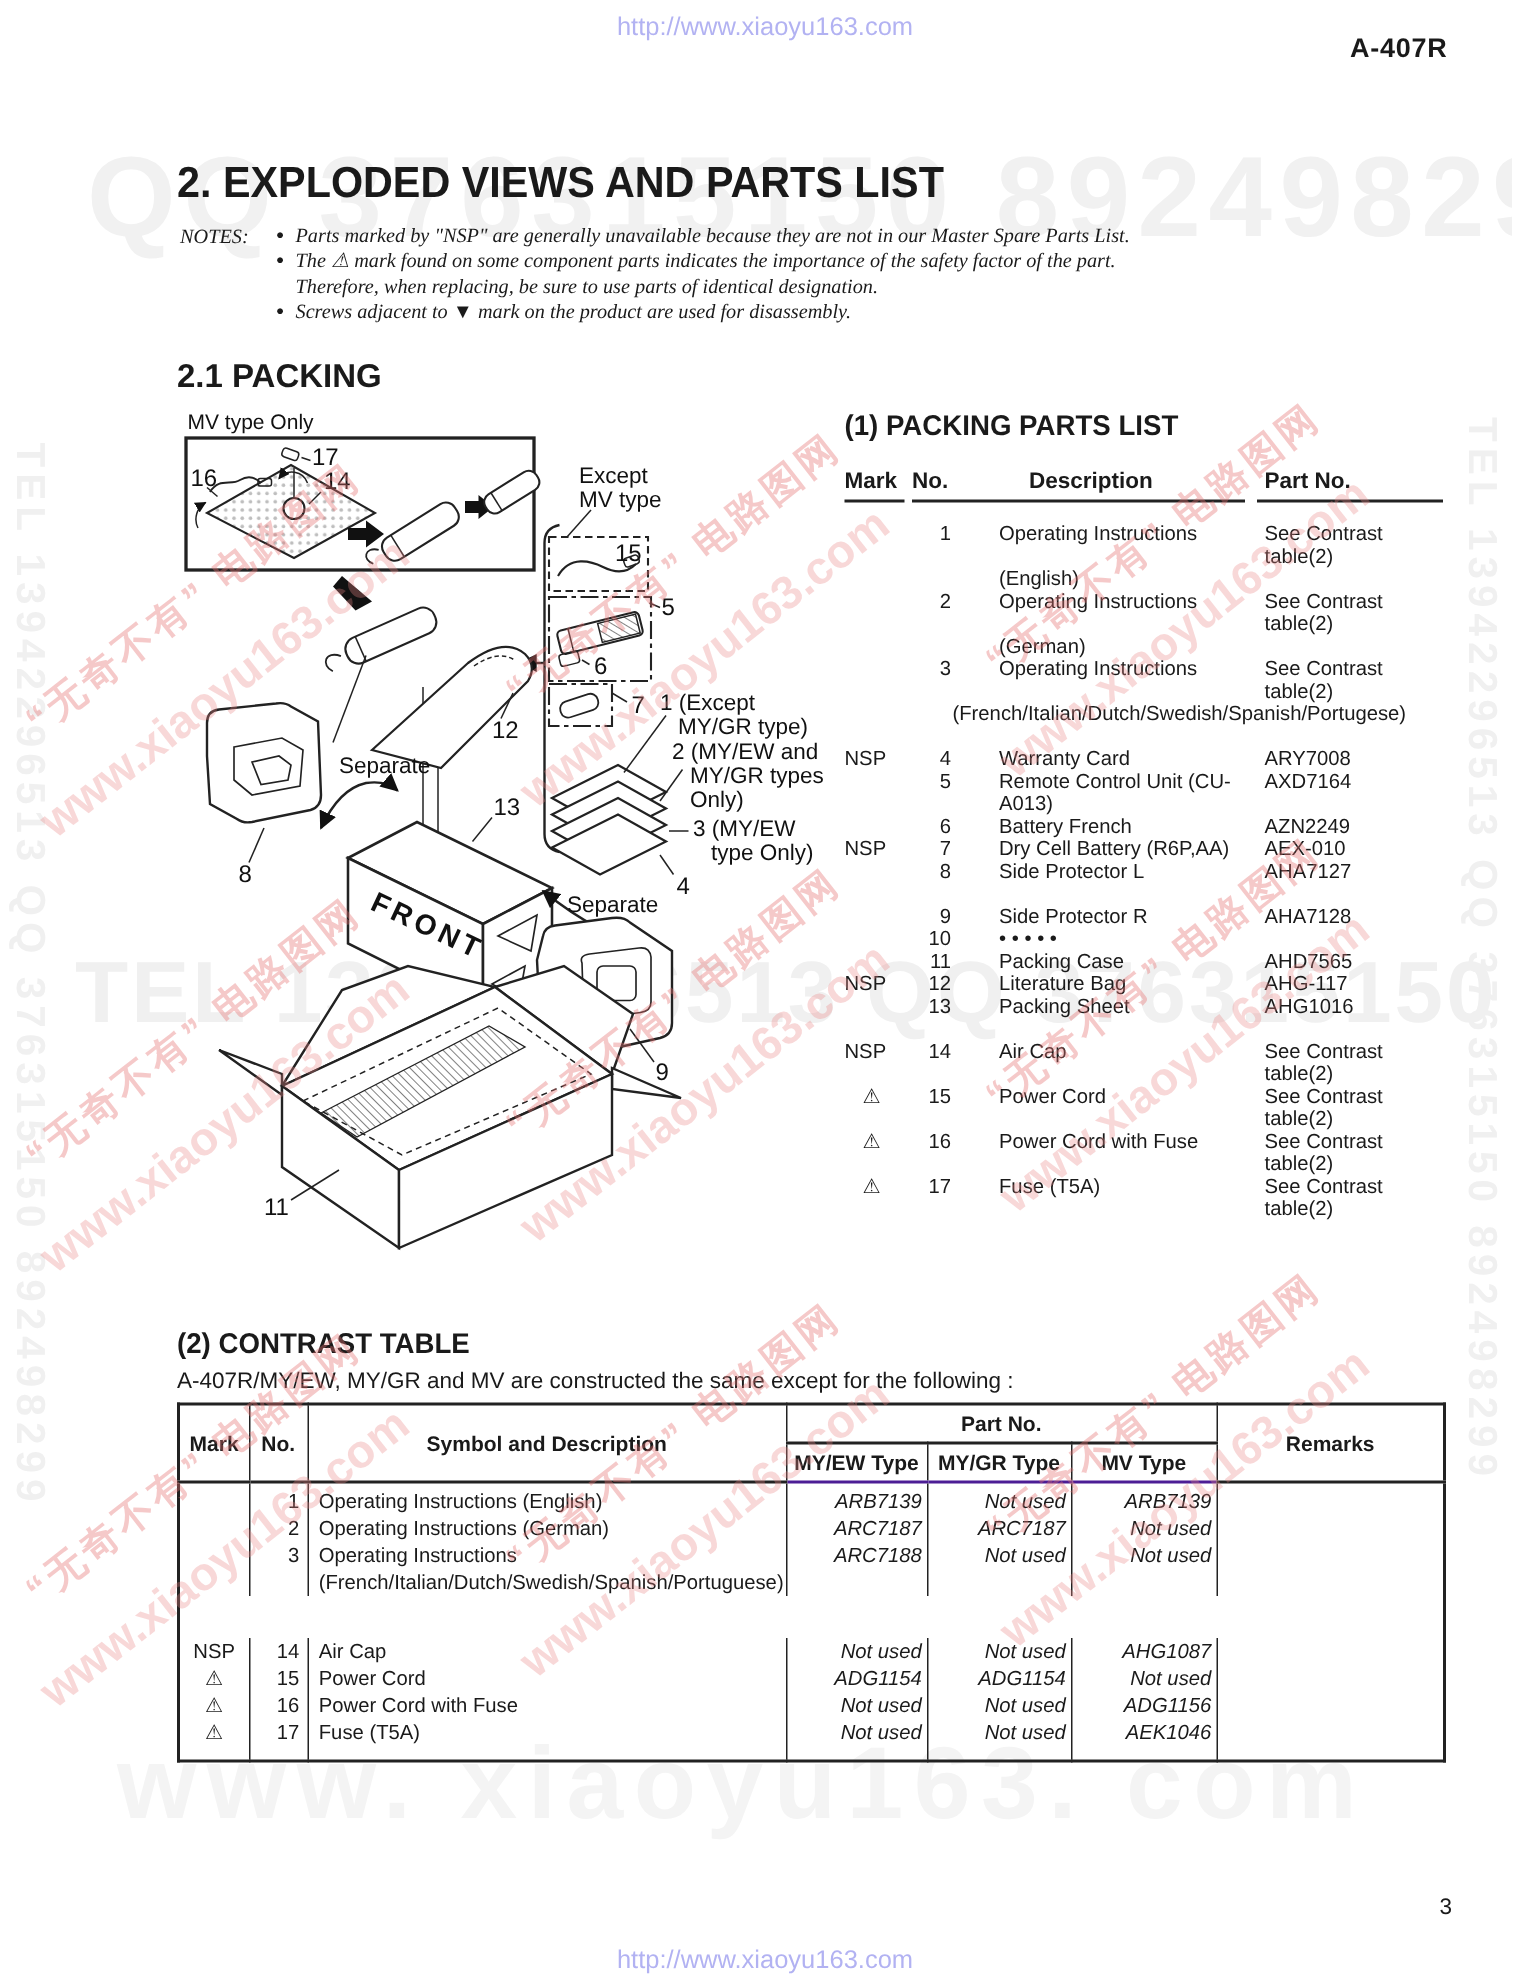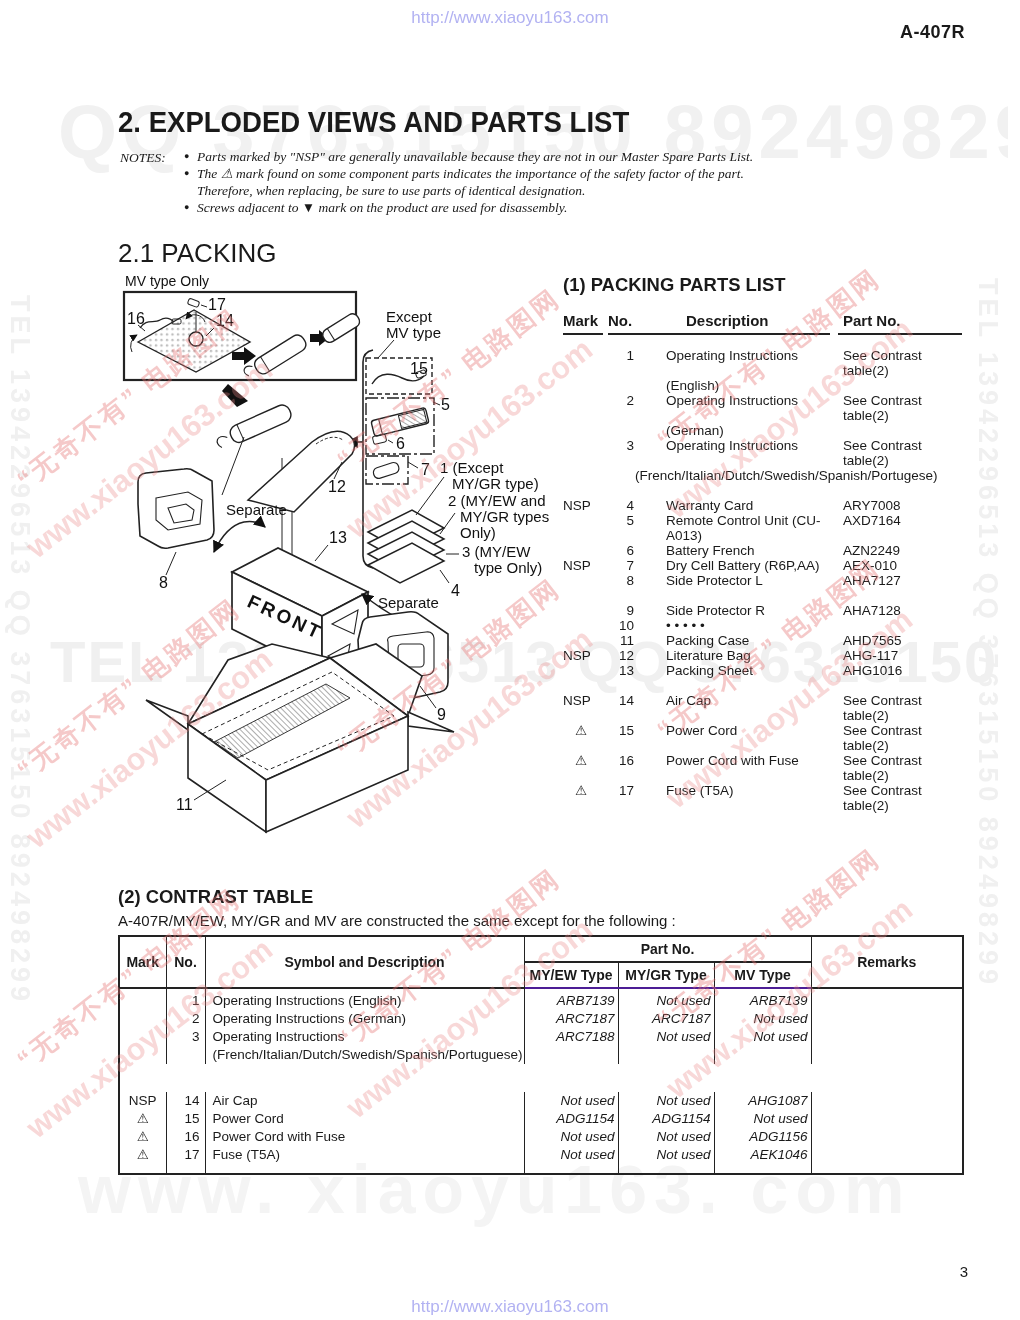--- a/index.html
+++ b/index.html
@@ -32,21 +32,21 @@
   
   .h1{position:absolute;left:118px;top:106px;font-size:29px;font-weight:bold;white-space:nowrap;
       transform:scaleX(.95);transform-origin:left top;z-index:3;}
   .notes{position:absolute;left:120px;top:148px;width:770px;z-index:3;
          font-family:"Liberation Serif",serif;font-style:italic;font-size:13.5px;line-height:17px;}
   .notes-label{position:absolute;left:0;top:1px;}
   .notes-list{margin-left:64px;}
   .note-row{display:flex;}
   .note-bullet{width:13px;font-size:9px;line-height:17px;font-style:normal;flex:0 0 13px;}
   .note-text{flex:1;}
-  .h2{position:absolute;left:118px;top:238px;font-size:26px;font-weight:normal;z-index:3;}
+  .h2{position:absolute;left:118px;top:238px;font-size:22px;font-weight:bold;z-index:3;}
 
   
   .plist{position:absolute;left:563px;top:274px;width:400px;z-index:3;font-size:13.5px;}
   .plist-title{font-size:19px;font-weight:bold;transform:scaleX(.97);transform-origin:left top;white-space:nowrap;}
   .plist-head{position:relative;height:34px;margin-top:14px;font-weight:bold;font-size:15px;}
   .ph{position:absolute;top:2px;}
   .ph-mark{left:0;}  .ph-no{left:45px;}  .ph-desc{left:103px;margin-left:20px;}  .ph-part{left:280px;}
   .ph-line{position:absolute;top:23px;height:2px;background:#222;}
   .ph-l1{left:0;width:40px;} .ph-l2{left:45px;width:222px;} .ph-l3{left:275px;width:124px;}
   .plist-rows{margin-top:4px;}

